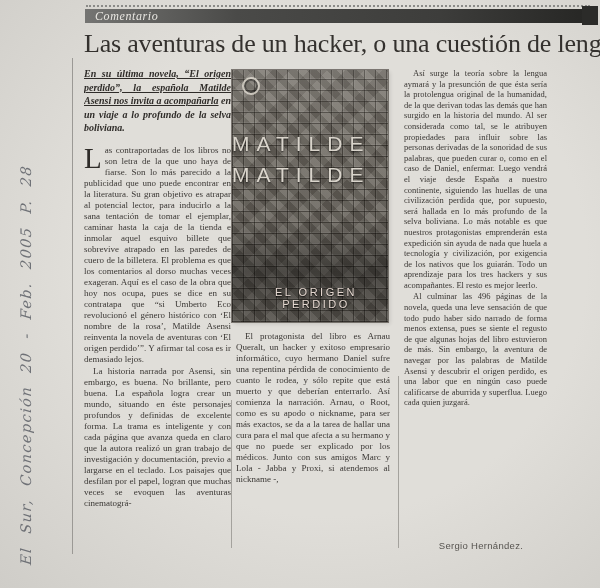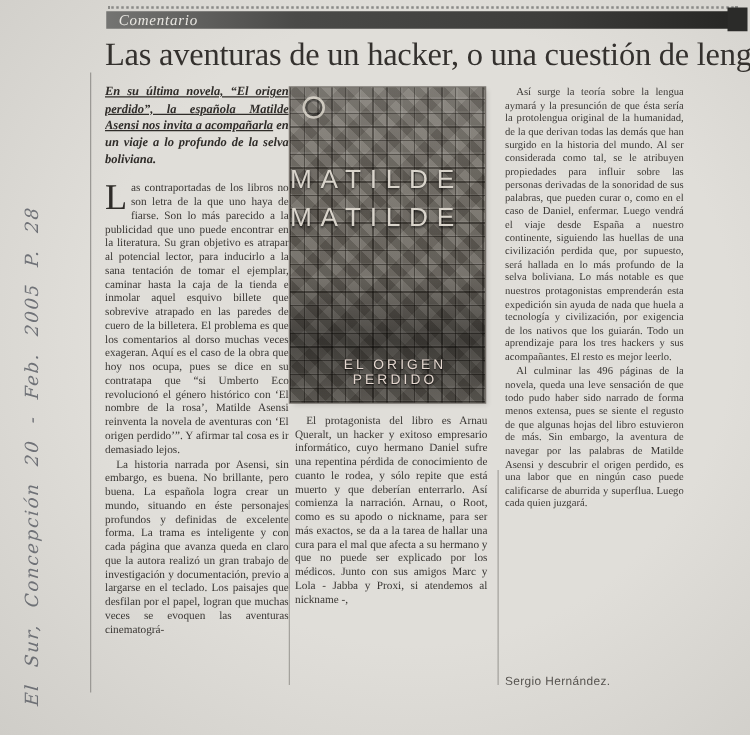--- a/index.html
+++ b/index.html
@@ -70,21 +70,21 @@
     text-shadow:0 1px 2px rgba(0,0,0,.65);
   }
   .cover-title{
     position:absolute;top:216px;left:12px;right:0;text-align:center;
     font-family:"Liberation Sans","DejaVu Sans",sans-serif;
     font-size:11px;letter-spacing:2.5px;color:#e4d7cf;
     text-shadow:0 1px 1px rgba(0,0,0,.75);
   }
   
   .byline{
-    position:absolute;left:404px;top:540px;width:154px;text-align:left;
+    position:absolute;left:404px;top:540px;width:154px;text-align:center;
     font-family:"Liberation Sans","DejaVu Sans",sans-serif;
     font-size:9.5px;color:#56534f;letter-spacing:.3px;
   }
   
   .margin-note{
     position:absolute;left:18px;top:564px;width:430px;
     transform:rotate(-90deg) skewX(-5deg);transform-origin:0 0;
     font-family:"DejaVu Serif",serif;font-style:italic;
     font-size:14.5px;letter-spacing:1.4px;word-spacing:7px;
     color:#5d6067;white-space:nowrap;opacity:.85;

